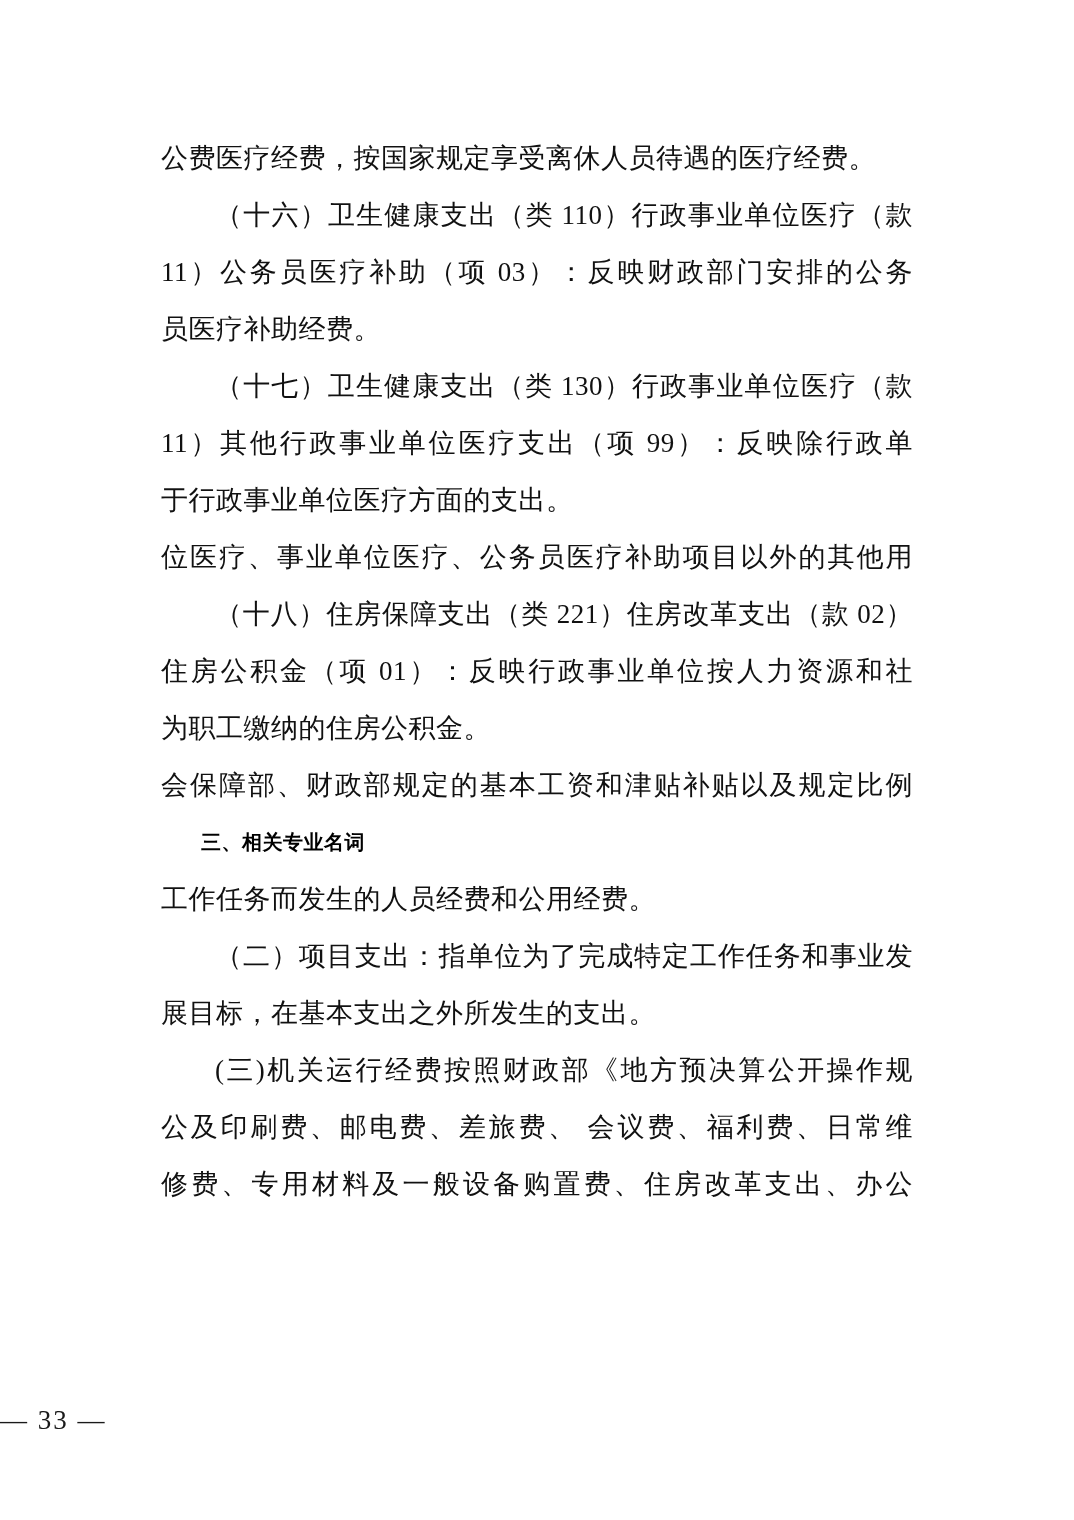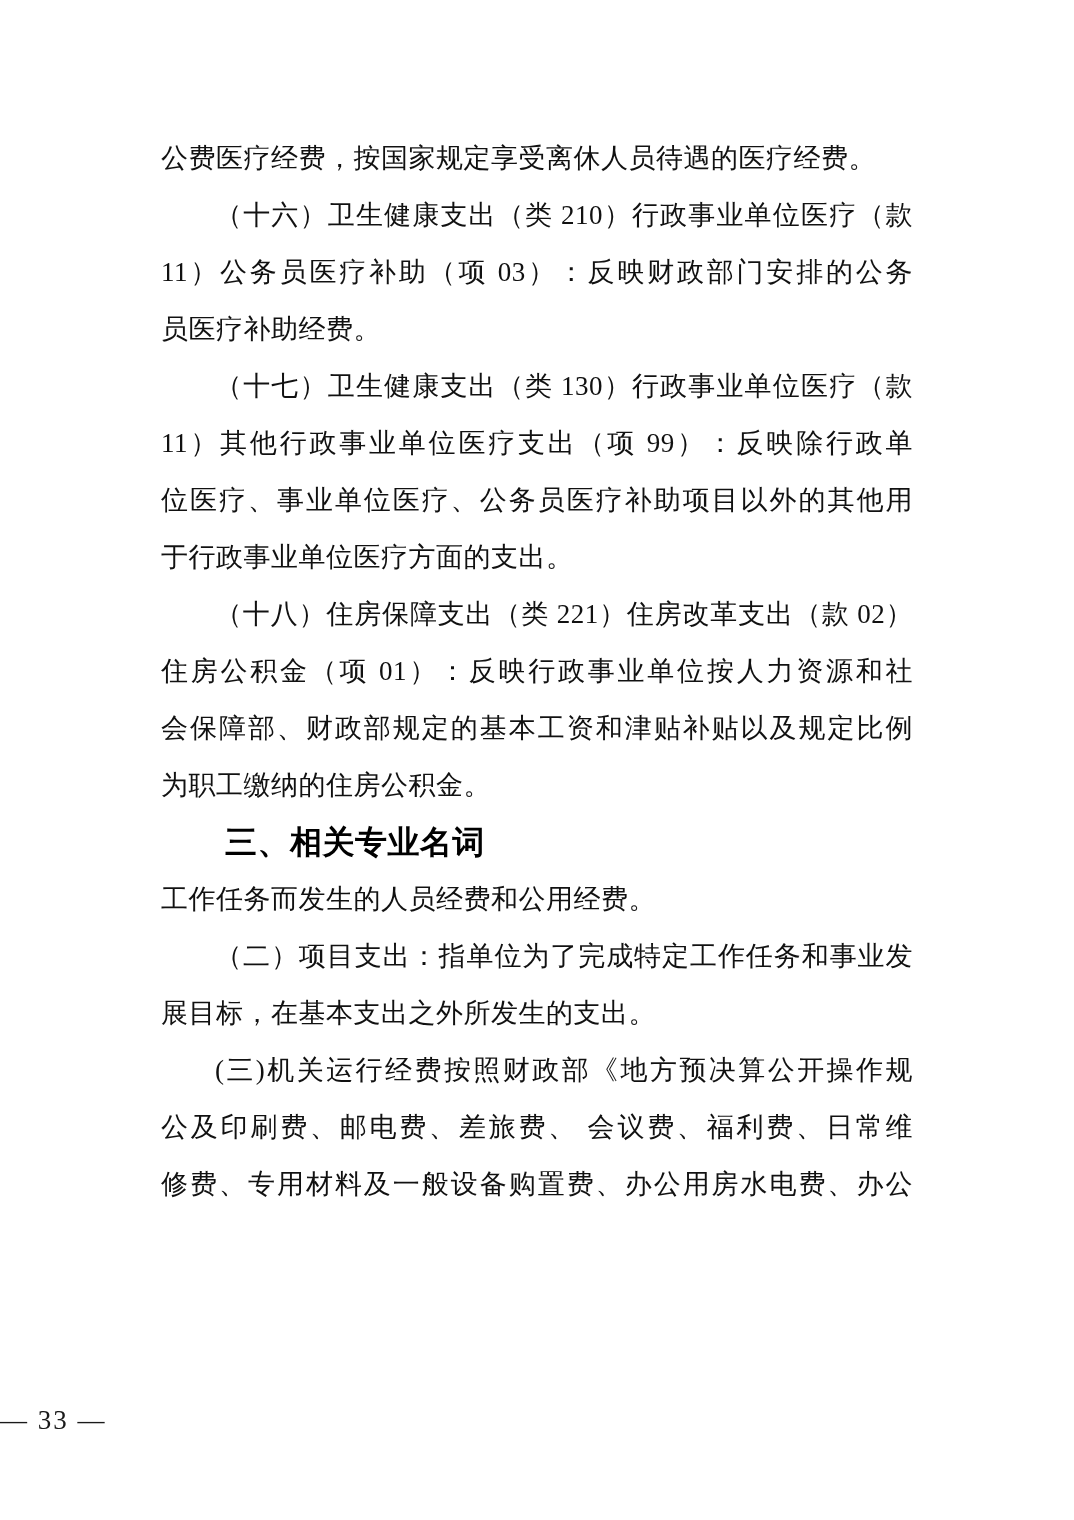--- a/index.html
+++ b/index.html
@@ -33,56 +33,56 @@
   }
   .line.ind {
     text-indent: 2em;
   }
   .line.end {
     text-align-last: left;
   }
   .line.heading {
     font-family: "Liberation Sans", "DejaVu Sans", sans-serif;
     font-weight: bold;
-    font-size: 32px;
+    font-size: 20px;
     color: #000000;
   }
   .page-number {
     position: absolute;
     left: 0;
     top: 1405px;
     width: 100%;
     text-align: left;
     font-size: 27px;
     letter-spacing: 2px;
     color: #1a1a1a;
   }
 </style>
 </head>
 <body>
 
 <div class="page">
 
   <div class="text-block">
     <div class="line end">公费医疗经费，按国家规定享受离休人员待遇的医疗经费。</div>
-    <div class="line ind">（十六）卫生健康支出（类 210）行政事业单位医疗（款</div>
+    <div class="line ind">（十六）卫生健康支出（类 110）行政事业单位医疗（款</div>
     <div class="line">11）公务员医疗补助（项 03）：反映财政部门安排的公务</div>
     <div class="line end">员医疗补助经费。</div>
     <div class="line ind">（十七）卫生健康支出（类 130）行政事业单位医疗（款</div>
     <div class="line">11）其他行政事业单位医疗支出（项 99）：反映除行政单</div>
+    <div class="line end">于行政事业单位医疗方面的支出。</div>
     <div class="line">位医疗、事业单位医疗、公务员医疗补助项目以外的其他用</div>
-    <div class="line end">于行政事业单位医疗方面的支出。</div>
     <div class="line ind">（十八）住房保障支出（类 221）住房改革支出（款 02）</div>
     <div class="line">住房公积金（项 01）：反映行政事业单位按人力资源和社</div>
+    <div class="line end">为职工缴纳的住房公积金。</div>
     <div class="line">会保障部、财政部规定的基本工资和津贴补贴以及规定比例</div>
-    <div class="line end">为职工缴纳的住房公积金。</div>
     <div class="line heading ind end">三、相关专业名词</div>
     <div class="line end">工作任务而发生的人员经费和公用经费。</div>
     <div class="line ind">（二）项目支出：指单位为了完成特定工作任务和事业发</div>
     <div class="line end">展目标，在基本支出之外所发生的支出。</div>
     <div class="line ind">(三)机关运行经费按照财政部《地方预决算公开操作规</div>
     <div class="line">公及印刷费、邮电费、差旅费、 会议费、福利费、日常维</div>
-    <div class="line">修费、专用材料及一般设备购置费、办公用房水电费、办公</div>
+    <div class="line">修费、专用材料及一般设备购置费、住房改革支出、办公</div>
   </div>
 
   <div class="page-number">— 33 —</div>
 
 </div>
 
 </body></html>

